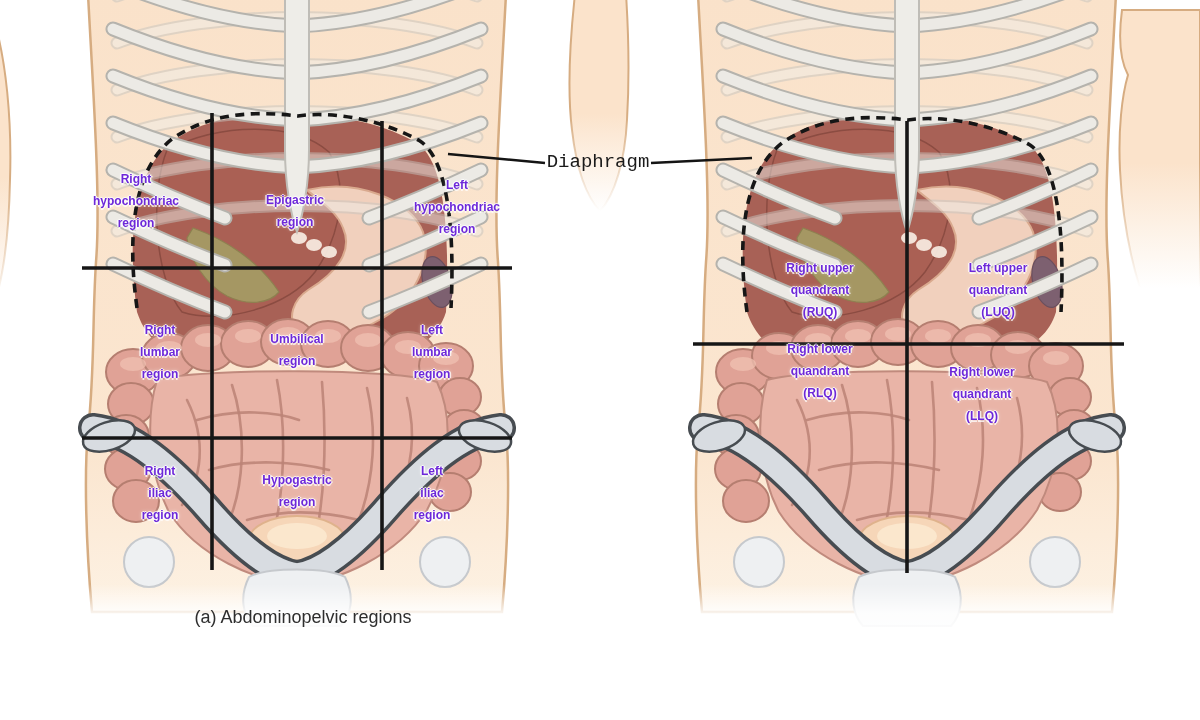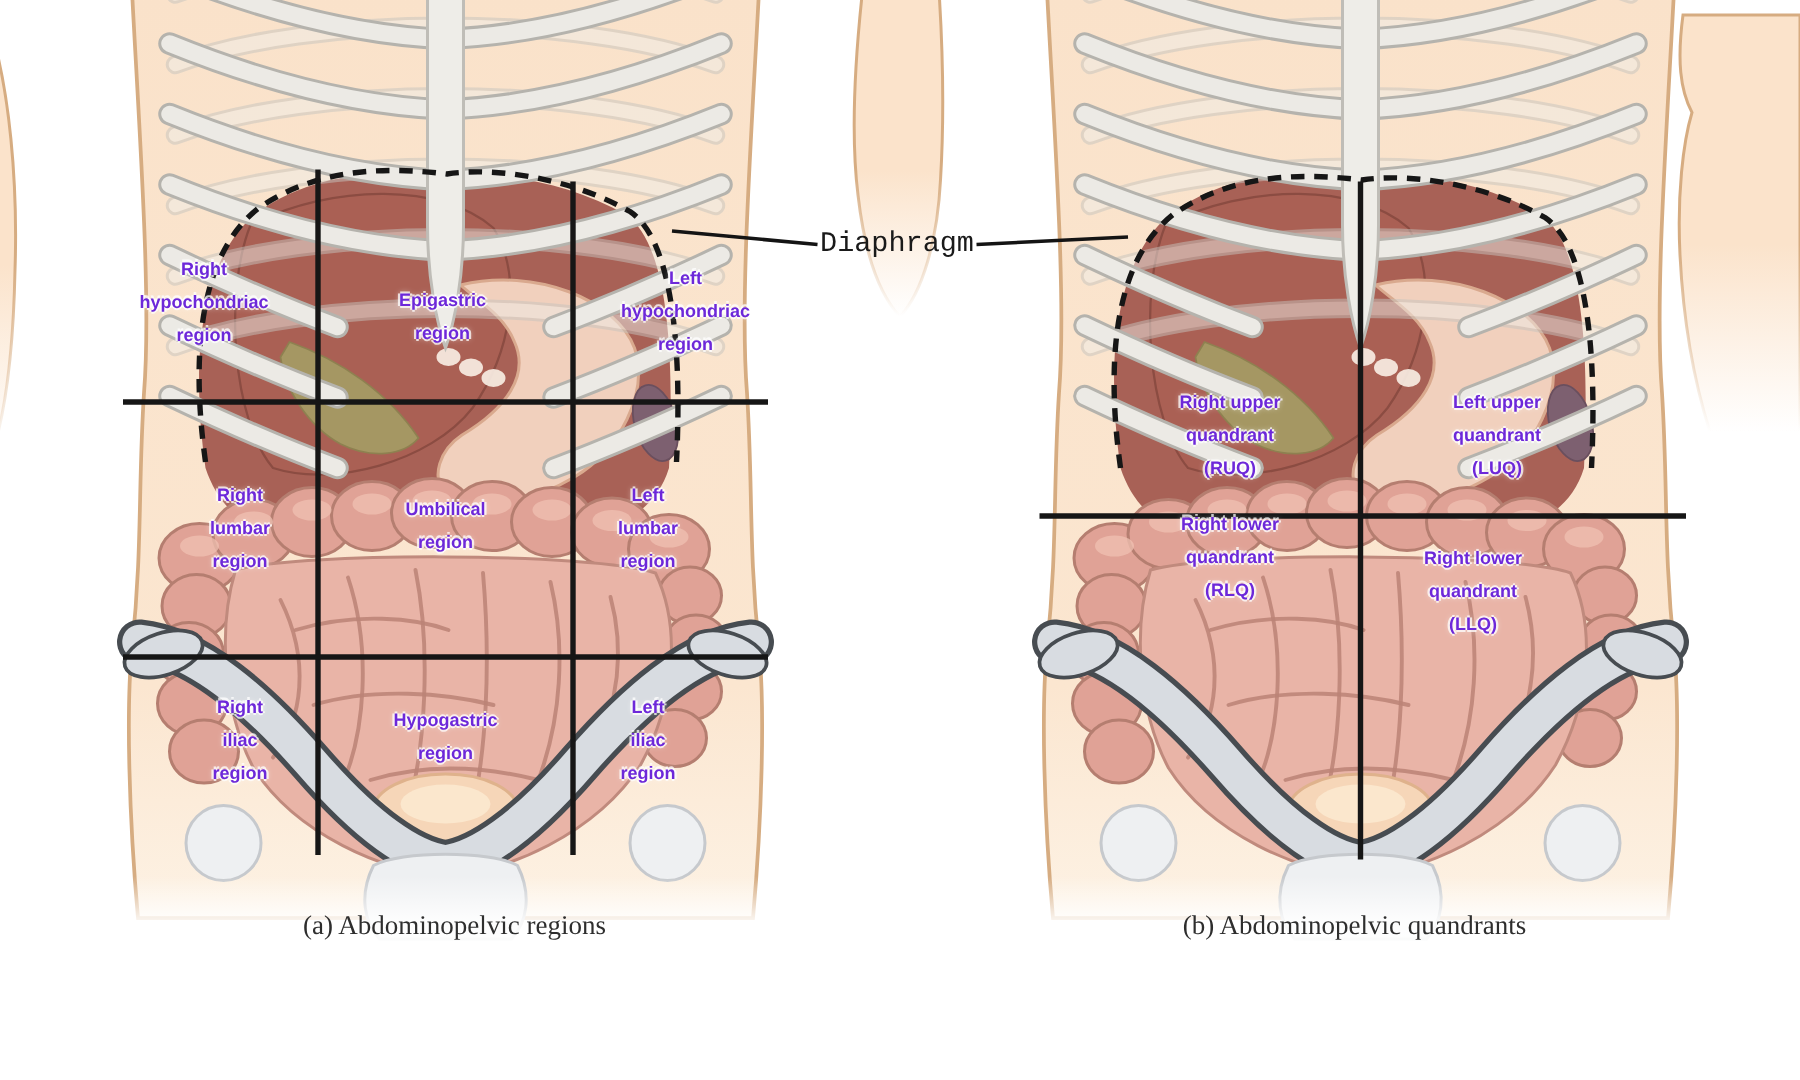--- a/index.html
+++ b/index.html
@@ -17,21 +17,21 @@
   .leader{stroke:#141414;stroke-width:2.4;}
   
   .lbl{position:absolute;transform:translate(-50%,-50%);text-align:center;
        font-size:12px;line-height:22px;font-weight:bold;color:#6d28d9;white-space:pre-line;
        text-shadow:1.5px 0 0 rgba(255,255,255,.75),-1.5px 0 0 rgba(255,255,255,.75),
                    0 1.5px 0 rgba(255,255,255,.75),0 -1.5px 0 rgba(255,255,255,.75),
                    0 0 4px rgba(255,255,255,.8);}
   .ann{position:absolute;transform:translate(-50%,-50%);font-size:19px;font-weight:400;
        color:#1a1a1a;white-space:nowrap;font-family:Liberation Mono, monospace;}
   .figcap{position:absolute;transform:translate(-50%,-50%);font-size:18px;font-weight:400;
-          color:#2e2e2e;white-space:nowrap;font-family:Liberation Serif, serif;}
+          color:#2e2e2e;white-space:nowrap;}
   .footer{position:absolute;transform:translate(-50%,-50%);font-size:20.5px;font-weight:400;
           color:#141414;letter-spacing:-0.2px;white-space:nowrap;}
 </style>
 </head>
 <body>
 
 <div class="stage">
 
   <svg class="art" viewBox="0 0 1200 720" xmlns="http://www.w3.org/2000/svg">
     <defs>
@@ -272,15 +272,14 @@
   <div class="lbl" style="left:820px;top:371px">Right lower
 quandrant
 (RLQ)</div>
   <div class="lbl" style="left:982px;top:394px">Right lower
 quandrant
 (LLQ)</div>
 
   <div class="ann" style="left:598px;top:162px">Diaphragm</div>
 
   <div class="figcap" style="left:303px;top:617px">(a) Abdominopelvic regions</div>
-  <div class="figcap" style="left:903px;top:617px">(b) Abdominopelvic quandrants</div>
 
 </div>
 
 </body></html>

